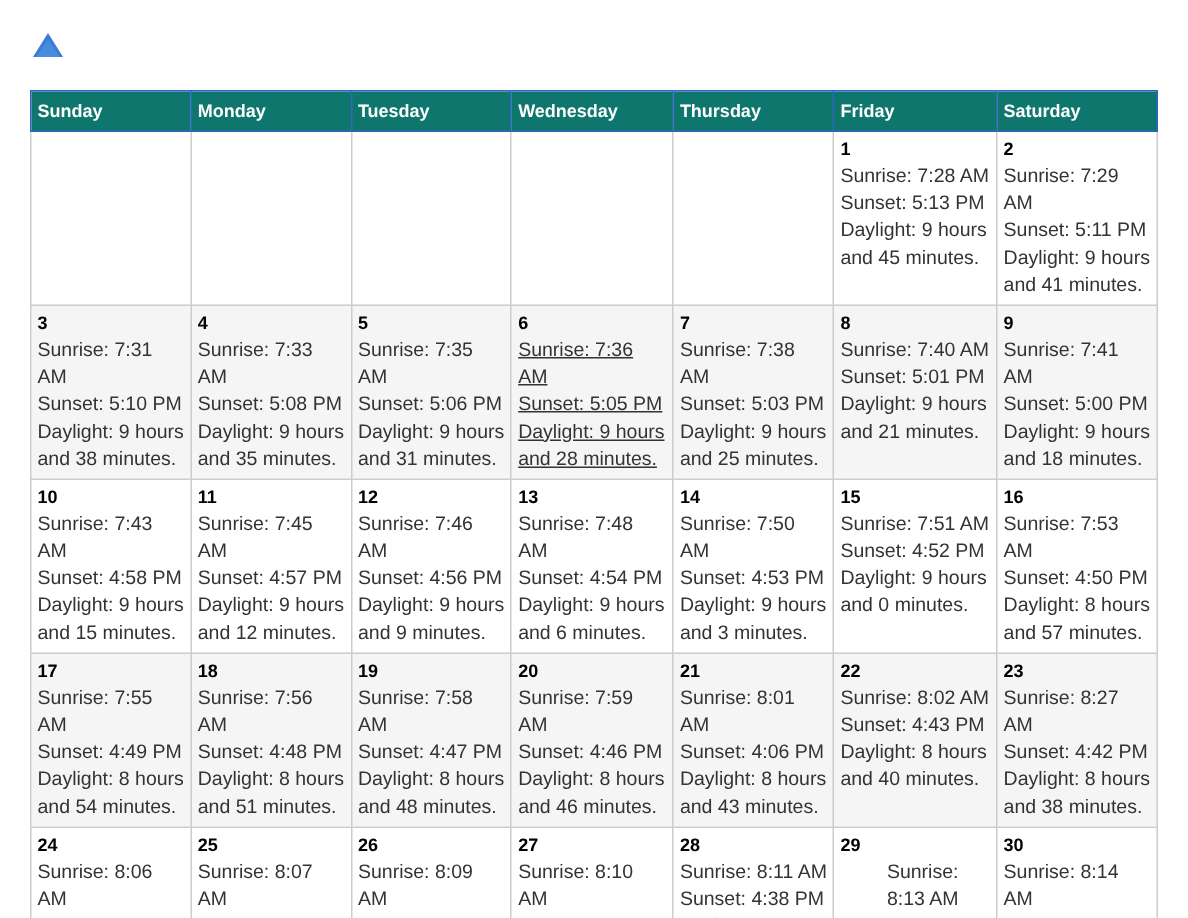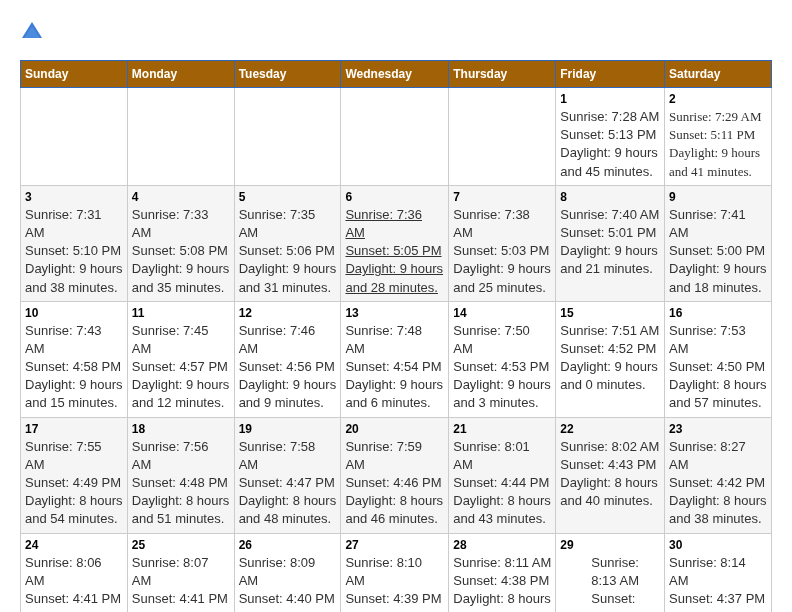--- a/index.html
+++ b/index.html
@@ -46,21 +46,21 @@
     .location {
       font-size: 14px;
       color: #555;
     }
     .calendar {
       width: 100%;
       border-collapse: collapse;
       font-size: 11px;
     }
     .calendar th {
-      background-color: #a16207;
+      background-color: #0f766e;
       color: #fff;
       padding: 6px 4px;
       text-align: left;
       font-size: 12px;
       font-weight: bold;
       border: 1px solid #2d67c0;
     }
     .calendar td {
       border: 1px solid #ccc;
       vertical-align: top;
@@ -125,21 +125,21 @@
         <td class="empty-cell"></td>
         <td class="empty-cell"></td>
         <td>
           <div class="day-number">1</div>
           <div class="day-info" style="white-space: pre-line;">Sunrise: 7:28 AM
 Sunset: 5:13 PM
 Daylight: 9 hours and 45 minutes.</div>
         </td>
         <td>
           <div class="day-number">2</div>
-          <div class="day-info" style="white-space: pre-line; font-family: Liberation Serif, serif;">Sunrise: 7:29 AM
+          <div class="day-info" style="white-space: pre-line;">Sunrise: 7:29 AM
 Sunset: 5:11 PM
 Daylight: 9 hours and 41 minutes.</div>
         </td>
       </tr>
       <tr>
         <td>
           <div class="day-number">3</div>
           <div class="day-info" style="white-space: pre-line;">Sunrise: 7:31 AM
 Sunset: 5:10 PM
 Daylight: 9 hours and 38 minutes.</div>
@@ -246,21 +246,21 @@
         </td>
         <td>
           <div class="day-number">20</div>
           <div class="day-info" style="white-space: pre-line;">Sunrise: 7:59 AM
 Sunset: 4:46 PM
 Daylight: 8 hours and 46 minutes.</div>
         </td>
         <td>
           <div class="day-number">21</div>
           <div class="day-info" style="white-space: pre-line;">Sunrise: 8:01 AM
-Sunset: 4:44 PM
+Sunset: 4:06 PM
 Daylight: 8 hours and 43 minutes.</div>
         </td>
         <td>
           <div class="day-number">22</div>
           <div class="day-info" style="white-space: pre-line;">Sunrise: 8:02 AM
 Sunset: 4:43 PM
 Daylight: 8 hours and 40 minutes.</div>
         </td>
         <td>
           <div class="day-number">23</div>

